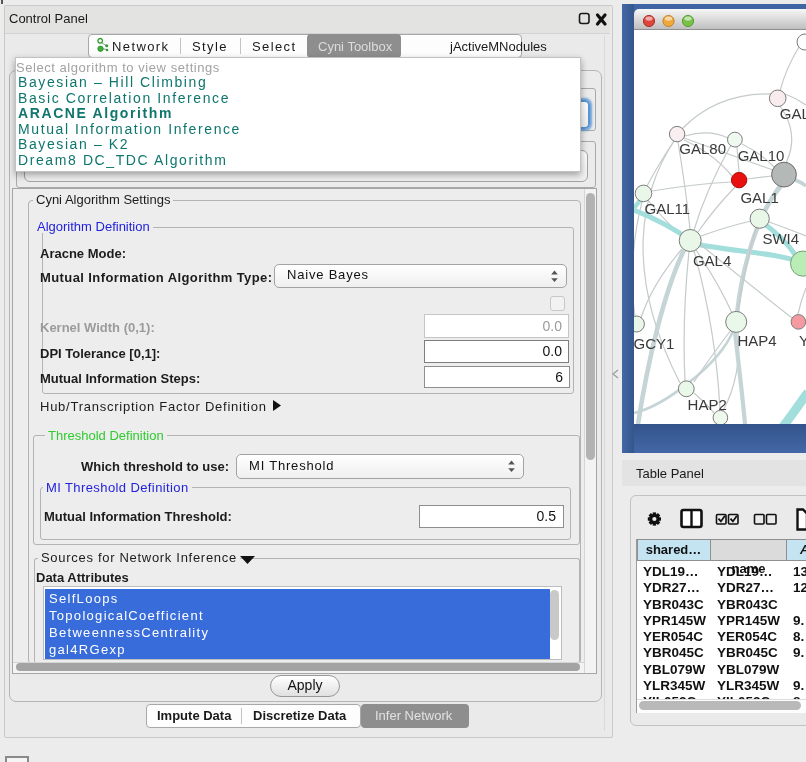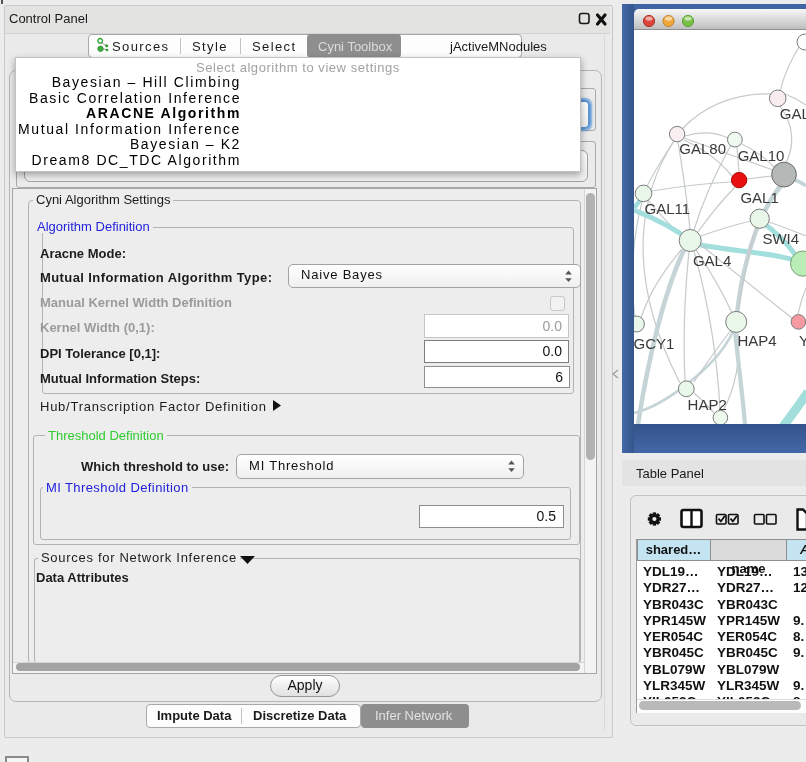--- a/index.html
+++ b/index.html
@@ -34,21 +34,21 @@
   <div class="abs" style="left:240px;top:38px;width:1px;height:16px;background:#c3c3c3;"></div>
   <div class="abs" style="left:307px;top:34px;width:94px;height:24px;background:#8e8e8e;border-radius:4px;"></div>
   <svg class="abs" style="left:97px;top:37px;" width="12" height="16" viewBox="0 0 12 16">
     <line x1="3.5" y1="5" x2="9" y2="8.5" stroke="#999" stroke-width="1"></line>
     <line x1="4" y1="11.5" x2="9.5" y2="12.5" stroke="#999" stroke-width="1"></line>
     <circle cx="3.2" cy="3.8" r="2.3" fill="#fff" stroke="#2f9e2f" stroke-width="1.3"></circle>
     <circle cx="3.5" cy="11.8" r="2.7" fill="#3fae3f" stroke="#2a8a2a" stroke-width="0.8"></circle>
     <circle cx="9.7" cy="8.8" r="1.5" fill="#2f9e2f"></circle>
     <circle cx="10" cy="13" r="1.3" fill="#2f9e2f"></circle>
   </svg>
-  <div class="abs" style="left:112px;top:39px;font-size:13px;letter-spacing:1.4px;color:#1a1a1a;">Sources</div>
+  <div class="abs" style="left:112px;top:39px;font-size:13px;letter-spacing:1.4px;color:#1a1a1a;">Network</div>
   <div class="abs" style="left:192px;top:39px;font-size:13px;letter-spacing:1.4px;color:#1a1a1a;">Style</div>
   <div class="abs" style="left:252px;top:39px;font-size:13px;letter-spacing:1.4px;color:#1a1a1a;">Select</div>
   <div class="abs" style="left:318px;top:39px;font-size:13px;color:#dcdcdc;">Cyni Toolbox</div>
   <div class="abs" style="left:413px;top:39px;font-size:13px;color:#1a1a1a;margin-left:37px;">jActiveMNodules</div>
 
   <div class="abs" style="left:604px;top:36px;width:1px;height:695px;background:#d9d9d9;"></div>
 
   <div class="abs" style="left:9px;top:70px;width:591px;height:630px;background:#ebebeb;border:1px solid #b5b5b5;border-radius:7px;"></div>
 
   <div class="grp" style="left:16px;top:88px;width:578px;height:41px;border-color:#a9a9a9;"></div>
@@ -61,28 +61,27 @@
   <div class="abs" style="left:12px;top:188px;width:585px;height:486px;background:#ededed;border:1px solid #a5a5a5;box-sizing:border-box;"></div>
 
   <div class="grp" style="left:28px;top:200px;width:551px;height:462px;border-radius:4px;"></div>
   <div class="grplab" style="left:33px;top:193px;color:#1c1c1c;">Cyni Algorithm Settings</div>
 
   <div class="grp" style="left:42px;top:227px;width:530px;height:165px;"></div>
   <div class="grplab" style="left:34px;top:220px;color:#2222dd;">Algorithm Definition</div>
 
   <div class="lab" style="left:40px;top:246px;">Aracne Mode:</div>
   <div class="lab" style="left:40px;top:270px;letter-spacing:0.4px;">Mutual Information Algorithm Type:</div>
-  <div class="combo" style="left:288px;top:264px;width:291px;height:22px;">
+  <div class="combo" style="left:274px;top:264px;width:291px;height:22px;">
       <span class="tx" style="top:2px;">Naive Bayes</span>
       <svg class="ar" style="top:4px;" width="9" height="15" viewBox="0 0 9 15">
         <path d="M1.2 5.4 L4.5 1.6 L7.8 5.4 Z" fill="#555"></path>
         <path d="M1.2 9.2 L4.5 13 L7.8 9.2 Z" fill="#555"></path>
       </svg>
     </div>
-  <div class="lab dis" style="left:40px;top:295px;">Manual Kernel Width Definition</div>
   <div class="abs" style="left:550px;top:296px;width:13px;height:13px;border:1px solid #c8c8c8;border-radius:3px;background:#f2f2f2;"></div>
   <div class="lab dis" style="left:40px;top:320px;">Kernel Width (0,1):</div>
   <div class="fld dis" style="left:424px;top:314px;width:137px;height:22px;border:1px solid #c6c6c6;line-height:22px;padding-right:6px;">0.0</div>
   <div class="lab" style="left:40px;top:346px;">DPI Tolerance [0,1]:</div>
   <div class="fld" style="left:424px;top:340px;width:137px;height:21px;border:1.5px solid #7e7e7e;line-height:21px;padding-right:6px;color:#111;">0.0</div>
   <div class="lab" style="left:40px;top:371px;">Mutual Information Steps:</div>
   <div class="fld" style="left:424px;top:366px;width:138px;height:20px;border:1px solid #8e8e8e;line-height:20px;padding-right:6px;color:#111;">6</div>
 
   <div class="abs" style="left:40px;top:399px;font-size:13px;letter-spacing:0.75px;color:#1c1c1c;">Hub/Transcription Factor Definition</div>
   <svg class="abs" style="left:271px;top:399px;" width="12" height="13">
@@ -95,38 +94,44 @@
   <div class="combo" style="left:236px;top:454px;width:286px;height:23px;">
       <span class="tx" style="top:3px;">MI Threshold</span>
       <svg class="ar" style="top:4px;" width="9" height="15" viewBox="0 0 9 15">
         <path d="M1.2 5.4 L4.5 1.6 L7.8 5.4 Z" fill="#555"></path>
         <path d="M1.2 9.2 L4.5 13 L7.8 9.2 Z" fill="#555"></path>
       </svg>
     </div>
 
   <div class="grp" style="left:40px;top:487px;width:529px;height:51px;"></div>
   <div class="grplab" style="left:43px;top:481px;color:#2222dd;letter-spacing:0.4px;">MI Threshold Definition</div>
+  <div class="lab" style="left:44px;top:509px;">Mutual Information Threshold:</div>
   <div class="fld" style="left:419px;top:505px;width:136px;height:21px;border:1px solid #8e8e8e;line-height:21px;padding-right:7px;color:#111;">0.5</div>
 
   <div class="grp" style="left:34px;top:558px;width:544px;height:104px;border-bottom:none;"></div>
   <div class="grplab" style="left:38px;top:551px;color:#1c1c1c;font-weight:normal;letter-spacing:0.7px;">Sources for Network Inference</div>
   <svg class="abs" style="left:239px;top:554px;" width="17" height="11">
       <path d="M1 2 L16 2 L8.5 10 Z" fill="#111"></path>
     </svg>
   <div class="lab" style="left:36px;top:570px;">Data Attributes</div>
+  <div class="abs" style="left:43px;top:586px;width:519px;height:74px;background:#fff;border:1px solid #bdbdbd;box-sizing:border-box;overflow:hidden;">
+    <div style="position:absolute;left:1px;top:2px;width:505px;height:70px;background:#386cda;"></div>
+    <div style="position:absolute;left:5px;top:3px;font-size:13px;letter-spacing:1.3px;color:#fff;line-height:17px;">SelfLoops<br>TopologicalCoefficient<br>BetweennessCentrality<br>gal4RGexp</div>
+    <div style="position:absolute;right:2px;top:3px;width:9px;height:50px;background:#c9c9c9;border-radius:5px;"></div>
+  </div>
 
   <div class="abs" style="left:13px;top:662px;width:583px;height:11px;background:#f3f3f3;border-top:1px solid #d5d5d5;box-sizing:border-box;"></div>
   <div class="abs" style="left:16px;top:663px;width:564px;height:8px;background:#a3a3a3;border-radius:4px;"></div>
 
   <div class="abs" style="left:584px;top:189px;width:12px;height:484px;background:#f3f3f3;border-left:1px solid #d5d5d5;box-sizing:border-box;"></div>
   <div class="abs" style="left:586px;top:193px;width:9px;height:267px;background:#b2b2b2;border-radius:5px;"></div>
 
   <div class="abs" style="left:15px;top:57px;width:564px;height:113px;background:#fff;border:1px solid #c2c2c2;box-shadow:0 3px 7px rgba(0,0,0,0.35);">
-    <div style="position:absolute;left:0;top:2px;width:100%;text-align:center;font-size:13px;letter-spacing:0.55px;color:#a2a2a2;">Select algorithm to view settings</div>
-    <div style="position:absolute;left:2px;top:17px;font-size:14px;letter-spacing:1.6px;color:#000000;line-height:15.5px;text-align:right;">Bayesian – Hill Climbing<br>Basic Correlation Inference<br><b>ARACNE Algorithm</b><br>Mutual Information Inference<br>Bayesian – K2<br>Dream8 DC_TDC Algorithm</div>
+    <div style="position:absolute;left:0;top:2px;width:100%;font-size:13px;letter-spacing:0.55px;color:#a2a2a2;">Select algorithm to view settings</div>
+    <div style="position:absolute;left:2px;top:17px;font-size:14px;letter-spacing:1.6px;color:#0f766e;line-height:15.5px;">Bayesian – Hill Climbing<br>Basic Correlation Inference<br><b>ARACNE Algorithm</b><br>Mutual Information Inference<br>Bayesian – K2<br>Dream8 DC_TDC Algorithm</div>
   </div>
 
   <div class="abs" style="left:270px;top:675px;width:68px;height:20px;background:linear-gradient(#ffffff,#e0e0e0);border:1px solid #979797;border-radius:11px;text-align:center;font-size:14px;line-height:19px;color:#111;">Apply</div>
 
   <div class="abs" style="left:146px;top:704px;width:215px;height:24px;background:#fdfdfd;border:1px solid #a8a8a8;border-radius:4px;box-sizing:border-box;"></div>
   <div class="abs" style="left:241px;top:708px;width:1px;height:16px;background:#c3c3c3;"></div>
   <div class="abs" style="left:361px;top:704px;width:108px;height:24px;background:#8e8e8e;border-radius:4px;"></div>
   <div class="abs bold" style="left:157px;top:708px;font-size:13px;color:#1a1a1a;">Impute Data</div>
   <div class="abs bold" style="left:253px;top:708px;font-size:13px;color:#1a1a1a;">Discretize Data</div>
   <div class="abs" style="left:375px;top:708px;font-size:13px;color:#e2e2e2;">Infer Network</div>

